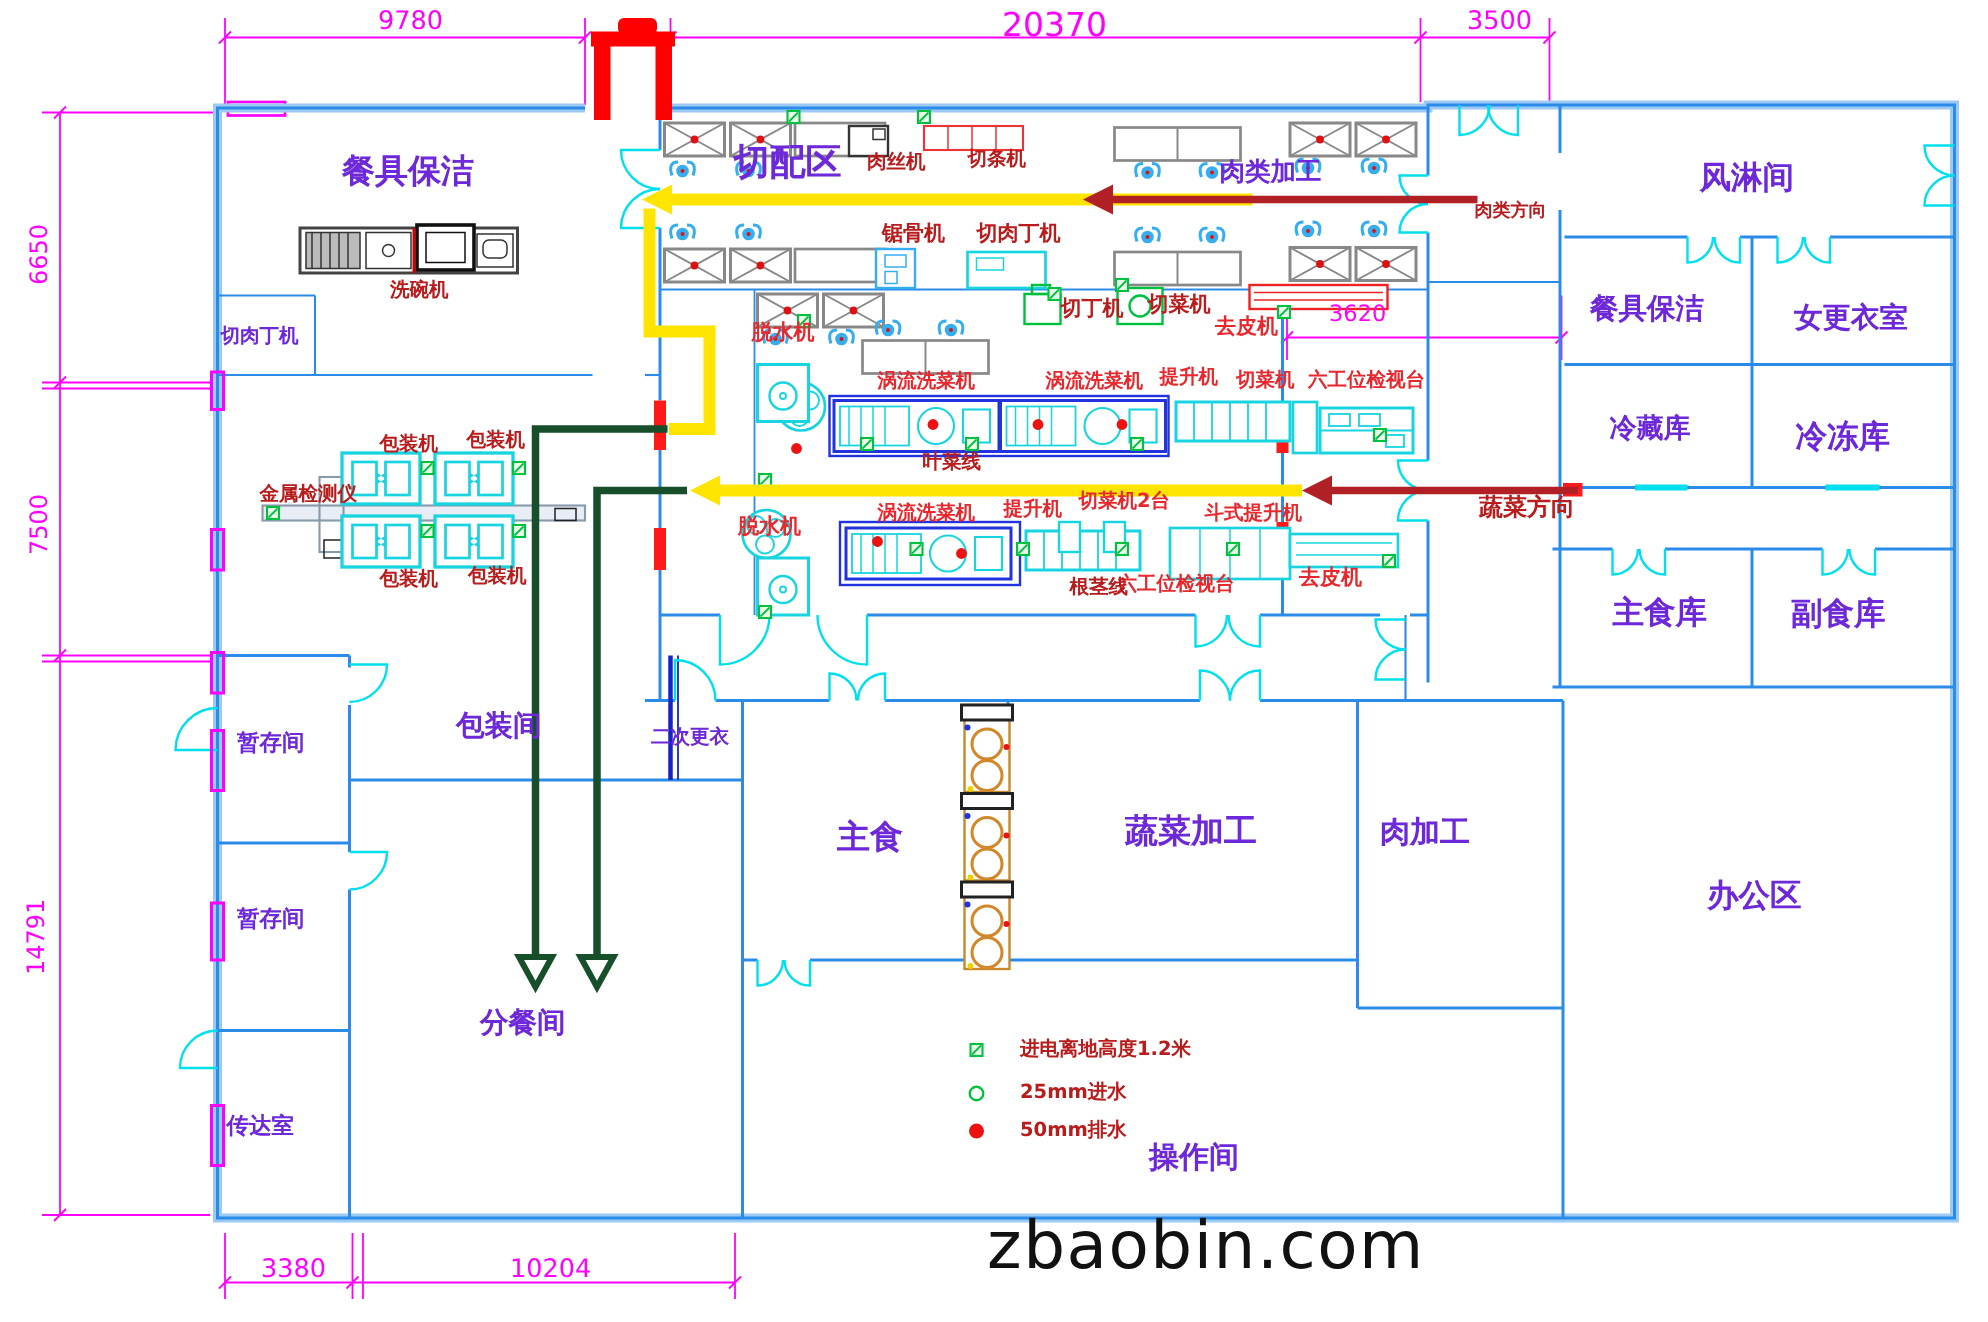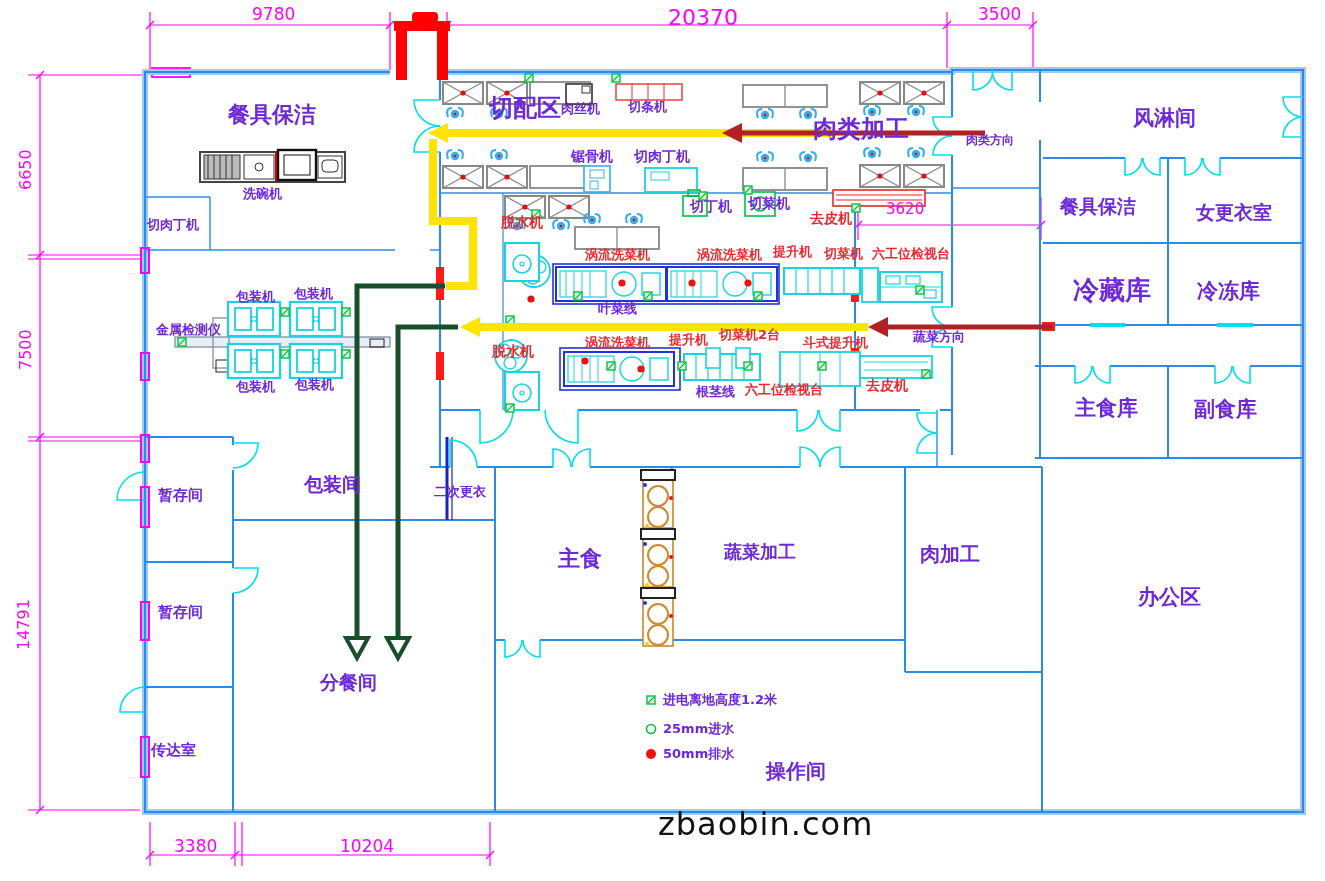--- a/index.html
+++ b/index.html
@@ -2,21 +2,21 @@
 <html><head>
 <meta charset="utf-8">
 <style>
   html,body{margin:0;padding:0;background:#ffffff;}
   #canvas{position:relative;width:1325px;height:881px;background:#ffffff;overflow:hidden;
           font-family:"DejaVu Sans","Liberation Sans",sans-serif;}
   #plan-svg{position:absolute;left:0;top:0;}
   .lbl{position:absolute;white-space:nowrap;line-height:1.05;}
   .red{color:#6d28d9;font-weight:bold;}
   .redeq{color:#e8282d;font-weight:bold;}
-  .green{color:#6d28d9;font-weight:bold;}
+  .green{color:#b91c1c;font-weight:bold;margin-left:17px;}
   .mag{color:#ff00ff;}
   .vdim{transform:rotate(-90deg);transform-origin:left top;}
   .wm{letter-spacing:1px;color:#111;}
 </style>
 </head>
 <body>
 
 <div id="canvas">
 
 <svg id="plan-svg" width="1325" height="881" viewBox="0 0 1325 881">
@@ -472,31 +472,31 @@
   </g>
 
   <g>
     <circle cx="651" cy="729" r="4.5" fill="#ffffff" stroke="#00c040" stroke-width="1.6"></circle>
     <circle cx="651" cy="754" r="5" fill="#ee1111"></circle>
   </g>
 </svg>
 
   <div class="lbl red" style="left:228px;top:103px;font-size:22px">餐具保洁</div>
   <div class="lbl red" style="left:489px;top:96px;font-size:24px">切配区</div>
-  <div class="lbl red" style="left:813px;top:117px;font-size:24px">肉类加工</div>
+  <div class="lbl red" style="left:813px;top:107px;font-size:17px">肉类加工</div>
   <div class="lbl red" style="left:1133px;top:107px;font-size:21px">风淋间</div>
   <div class="lbl red" style="left:1060px;top:197px;font-size:19px">餐具保洁</div>
   <div class="lbl red" style="left:1196px;top:203px;font-size:19px">女更衣室</div>
-  <div class="lbl red" style="left:1073px;top:277px;font-size:26px">冷藏库</div>
+  <div class="lbl red" style="left:1073px;top:277px;font-size:18px">冷藏库</div>
   <div class="lbl red" style="left:1197px;top:280px;font-size:21px">冷冻库</div>
   <div class="lbl red" style="left:1075px;top:397px;font-size:21px">主食库</div>
   <div class="lbl red" style="left:1194px;top:398px;font-size:21px">副食库</div>
   <div class="lbl red" style="left:1138px;top:586px;font-size:21px">办公区</div>
   <div class="lbl red" style="left:920px;top:544px;font-size:20px">肉加工</div>
-  <div class="lbl red" style="left:724px;top:543px;font-size:18px">蔬菜加工</div>
+  <div class="lbl red" style="left:750px;top:543px;font-size:22px">蔬菜加工</div>
   <div class="lbl red" style="left:558px;top:547px;font-size:22px">主食</div>
   <div class="lbl red" style="left:766px;top:761px;font-size:20px">操作间</div>
   <div class="lbl red" style="left:320px;top:673px;font-size:19px">分餐间</div>
   <div class="lbl red" style="left:304px;top:475px;font-size:19px">包装间</div>
   <div class="lbl red" style="left:158px;top:488px;font-size:15px">暂存间</div>
   <div class="lbl red" style="left:158px;top:605px;font-size:15px">暂存间</div>
   <div class="lbl red" style="left:151px;top:743px;font-size:15px">传达室</div>
   <div class="lbl red" style="left:147px;top:218px;font-size:13px">切肉丁机</div>
   <div class="lbl red" style="left:434px;top:485px;font-size:13px">二次更衣</div>
 
@@ -523,31 +523,31 @@
   <div class="lbl green" style="left:690px;top:199px;font-size:14px">切丁机</div>
   <div class="lbl green" style="left:748px;top:196px;font-size:14px">切菜机</div>
   <div class="lbl green" style="left:156px;top:323px;font-size:13px">金属检测仪</div>
   <div class="lbl green" style="left:236px;top:290px;font-size:13px">包装机</div>
   <div class="lbl green" style="left:294px;top:287px;font-size:13px">包装机</div>
   <div class="lbl green" style="left:236px;top:380px;font-size:13px">包装机</div>
   <div class="lbl green" style="left:295px;top:378px;font-size:13px">包装机</div>
   <div class="lbl green" style="left:598px;top:302px;font-size:13px">叶菜线</div>
   <div class="lbl green" style="left:696px;top:385px;font-size:13px">根茎线</div>
   <div class="lbl green" style="left:966px;top:134px;font-size:12px">肉类方向</div>
-  <div class="lbl green" style="left:913px;top:330px;font-size:13px">蔬菜方向</div>
+  <div class="lbl green" style="left:969px;top:330px;font-size:16px">蔬菜方向</div>
 
   <div class="lbl green" style="left:663px;top:693px;font-size:13px">进电离地高度1.2米</div>
   <div class="lbl green" style="left:663px;top:722px;font-size:13px">25mm进水</div>
   <div class="lbl green" style="left:663px;top:747px;font-size:13px">50mm排水</div>
 
   <div class="lbl mag" style="left:252px;top:6px;font-size:17px">9780</div>
   <div class="lbl mag" style="left:668px;top:6px;font-size:22px">20370</div>
   <div class="lbl mag" style="left:978px;top:6px;font-size:17px">3500</div>
   <div class="lbl mag vdim" style="left:18px;top:190px;font-size:16px">6650</div>
   <div class="lbl mag vdim" style="left:18px;top:370px;font-size:16px">7500</div>
   <div class="lbl mag vdim" style="left:16px;top:650px;font-size:16px">14791</div>
   <div class="lbl mag" style="left:174px;top:838px;font-size:17px">3380</div>
   <div class="lbl mag" style="left:340px;top:838px;font-size:17px">10204</div>
   <div class="lbl mag" style="left:886px;top:202px;font-size:15px">3620</div>
 
-  <div class="lbl wm" style="left:658px;top:808px;font-size:32px">zbaobin.com</div>
+  <div class="lbl wm" style="left:658px;top:808px;font-size:44px">zbaobin.com</div>
 
 </div>
 
 </body></html>

